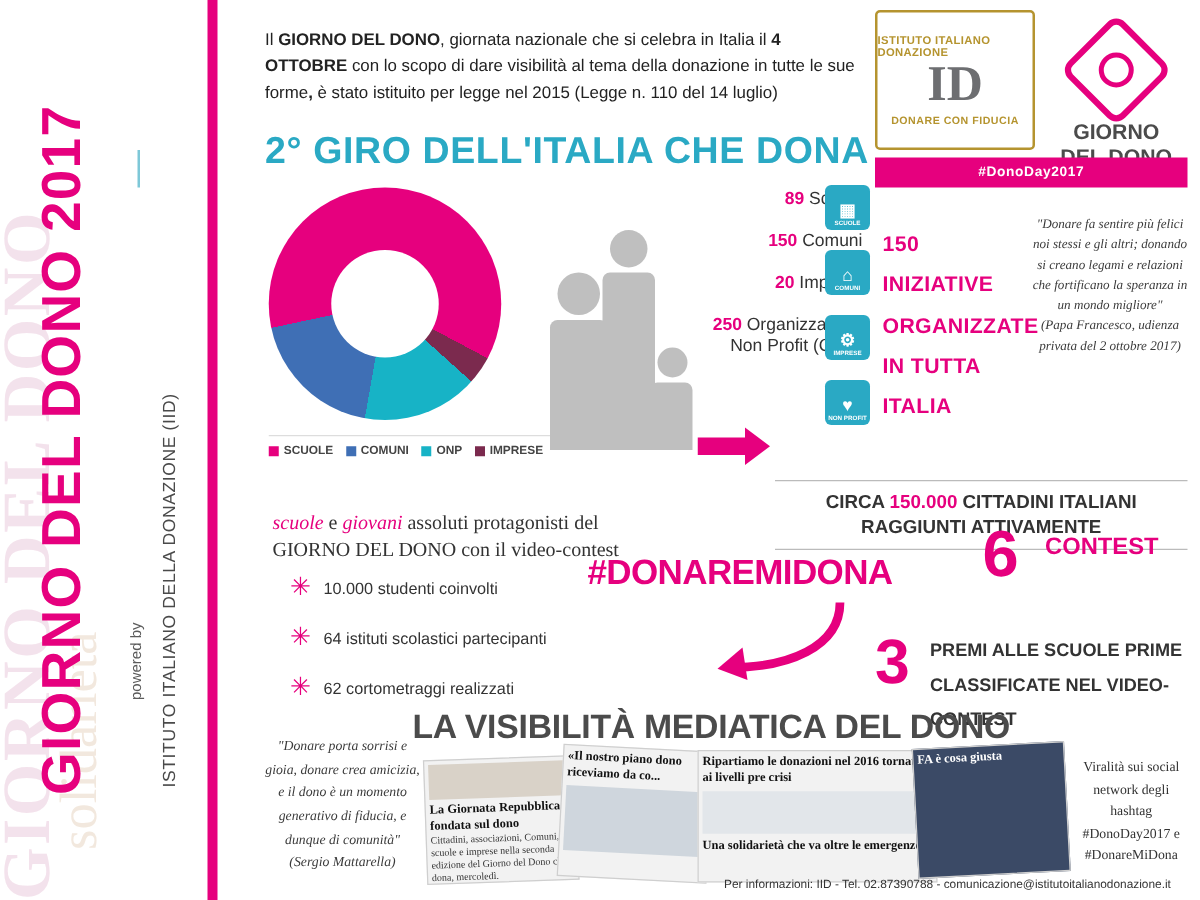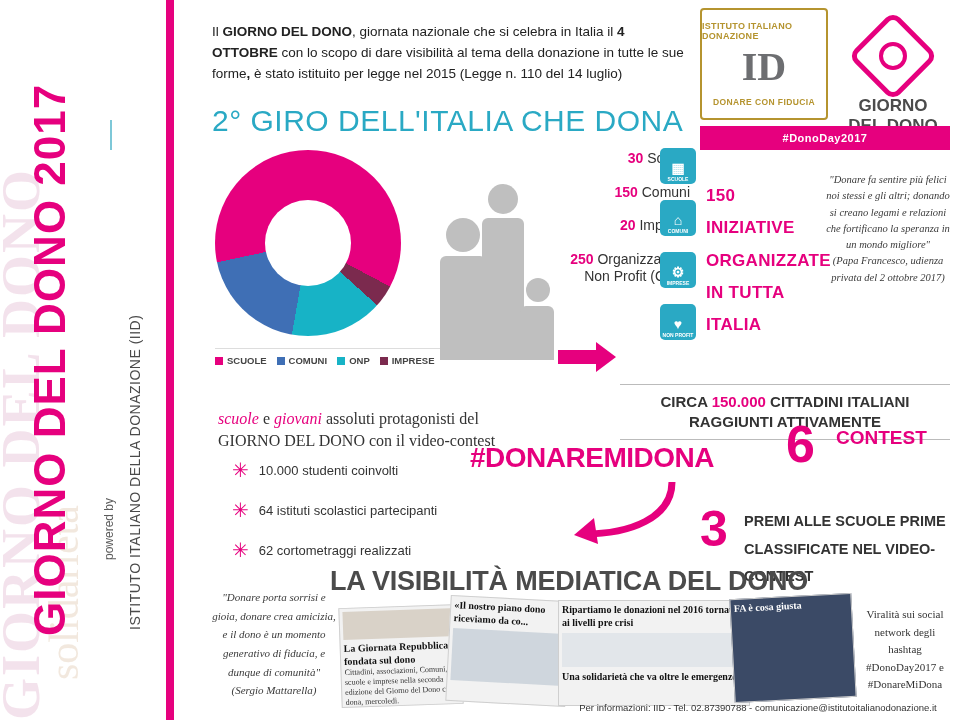--- a/index.html
+++ b/index.html
@@ -54,33 +54,32 @@
   #pink-strip{position:absolute;left:166px;top:0;width:8px;height:720px;background:#e6007e;}
 
   
   #intro{
     position:absolute;left:212px;top:12px;width:480px;
     font-size:13.5px;line-height:1.55;color:#222;margin-top:10px;
   }
   #intro b{font-weight:bold;}
   #giro-title{
     position:absolute;left:212px;top:104px;width:500px;
-    color:#2aa9c4;font-size:30px;font-weight:normal;letter-spacing:.5px;
+    color:#2aa9c4;font-size:30px;font-weight:bold;letter-spacing:.5px;
   }
 
   
   #logo-box{
     position:absolute;left:700px;top:8px;width:250px;height:120px;
   }
   #iid-logo{
     position:absolute;left:0;top:0;width:128px;height:112px;
     border:2px solid #b5942f;border-radius:4px;background:#fff;
     display:flex;flex-direction:column;align-items:center;justify-content:center;
     box-sizing:border-box;
-    gap:6px;
   }
   #iid-logo .ring{
     font-size:9px;color:#b5942f;letter-spacing:.3px;font-weight:bold;
   }
   #iid-logo .id{
     font-size:40px;font-weight:bold;color:#6d6e71;line-height:1;
     font-family:"Liberation Serif", serif;
   }
   #iid-logo .tag{font-size:8.5px;color:#b5942f;font-weight:bold;letter-spacing:.4px;margin-top:4px;}
   #gdd-logo{
@@ -284,21 +283,21 @@
 <div id="people">
   <div class="person p-head" style="left:6px;top:58px;width:34px;height:34px;"></div>
   <div class="person p-body" style="left:0px;top:96px;width:46px;height:104px;"></div>
   <div class="person p-head" style="left:48px;top:24px;width:30px;height:30px;"></div>
   <div class="person p-body" style="left:42px;top:58px;width:42px;height:142px;"></div>
   <div class="person p-head" style="left:86px;top:118px;width:24px;height:24px;"></div>
   <div class="person p-body" style="left:80px;top:146px;width:34px;height:54px;"></div>
 </div>
 
 <div id="stats">
-  <div class="row"><span class="num">30</span> <span>Scuole</span></div>
+  <div class="row"><span class="num">89</span> <span>Scuole</span></div>
   <div class="row"><span class="num">150</span> <span>Comuni</span></div>
   <div class="row"><span class="num">20</span> <span>Imprese</span></div>
   <div class="row"><span class="num">250</span> <span>Organizzazioni</span><br><span>Non Profit (ONP)</span></div>
 </div>
 
 <div id="icons-col">
   <div class="mini-ico">
       <span class="g">▦</span>
       <span>SCUOLE</span>
     </div>

